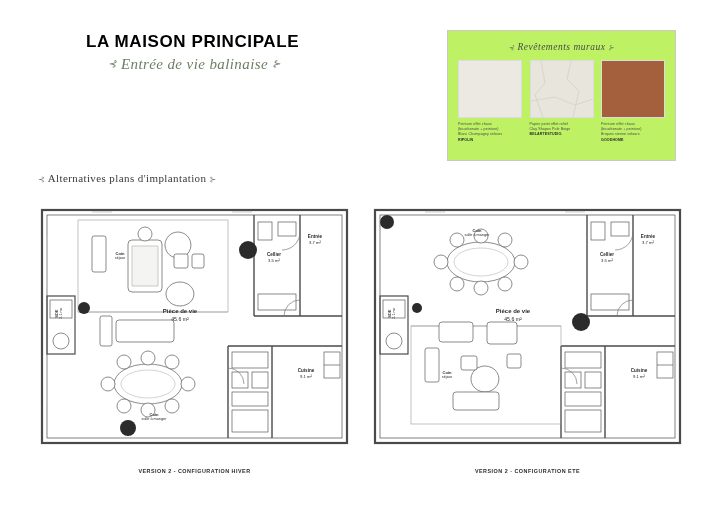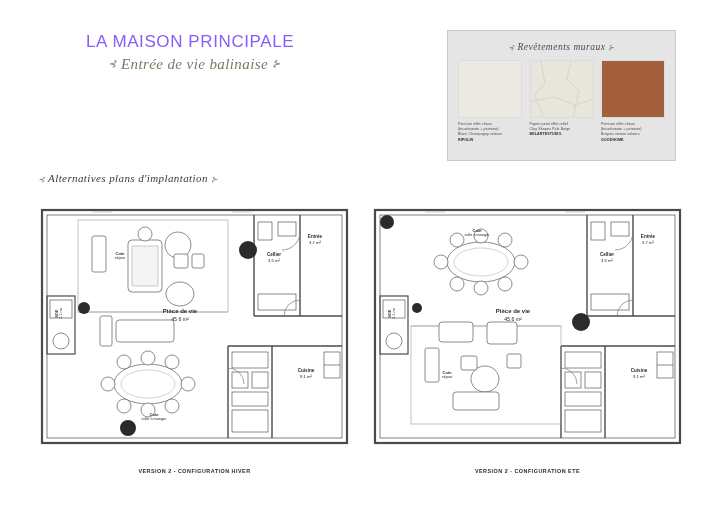--- a/index.html
+++ b/index.html
@@ -20,22 +20,22 @@
   #header-title {
     position: absolute;
     left: 86px;
     top: 32px;
     width: 300px;
   }
   #header-title .main-title {
     font-family: "Liberation Sans", sans-serif;
     font-size: 17px;
     letter-spacing: 0.6px;
-    color: #8b5cf6;
-    font-weight: 400;
+    color: #000000;
+    font-weight: 700;
   }
   #header-title .sub-title {
     margin-top: 4px;
     font-family: "Liberation Serif", serif;
     font-style: italic;
     font-size: 15px;
     color: #6d7f63;
     letter-spacing: 0.4px;
     padding-left: 22px;
     position: relative;
@@ -47,21 +47,21 @@
   }
 
   
   #materials-panel {
     position: absolute;
     left: 447px;
     top: 30px;
     width: 227px;
     height: 129px;
     border: 1px solid #c9c9c9;
-    background: #e5e5e5;
+    background: #bef264;
   }
   #materials-panel .panel-title {
     text-align: center;
     margin-top: 11px;
     font-family: "Liberation Serif", serif;
     font-style: italic;
     font-size: 9.5px;
     color: #4a4a4a;
     letter-spacing: 0.5px;
   }
@@ -95,21 +95,20 @@
     font-weight: bold;
     color: #2b2b2b;
   }
 
   
   #section-label {
     position: absolute;
     left: 38px;
     top: 172px;
     font-family: "Liberation Serif", serif;
-    font-style: italic;
     font-size: 11px;
     color: #3a3a3a;
     letter-spacing: 0.4px;
     text-align: center;
   }
   #section-label .deco {
     font-size: 8px;
     color: #6d7f63;
   }
 

